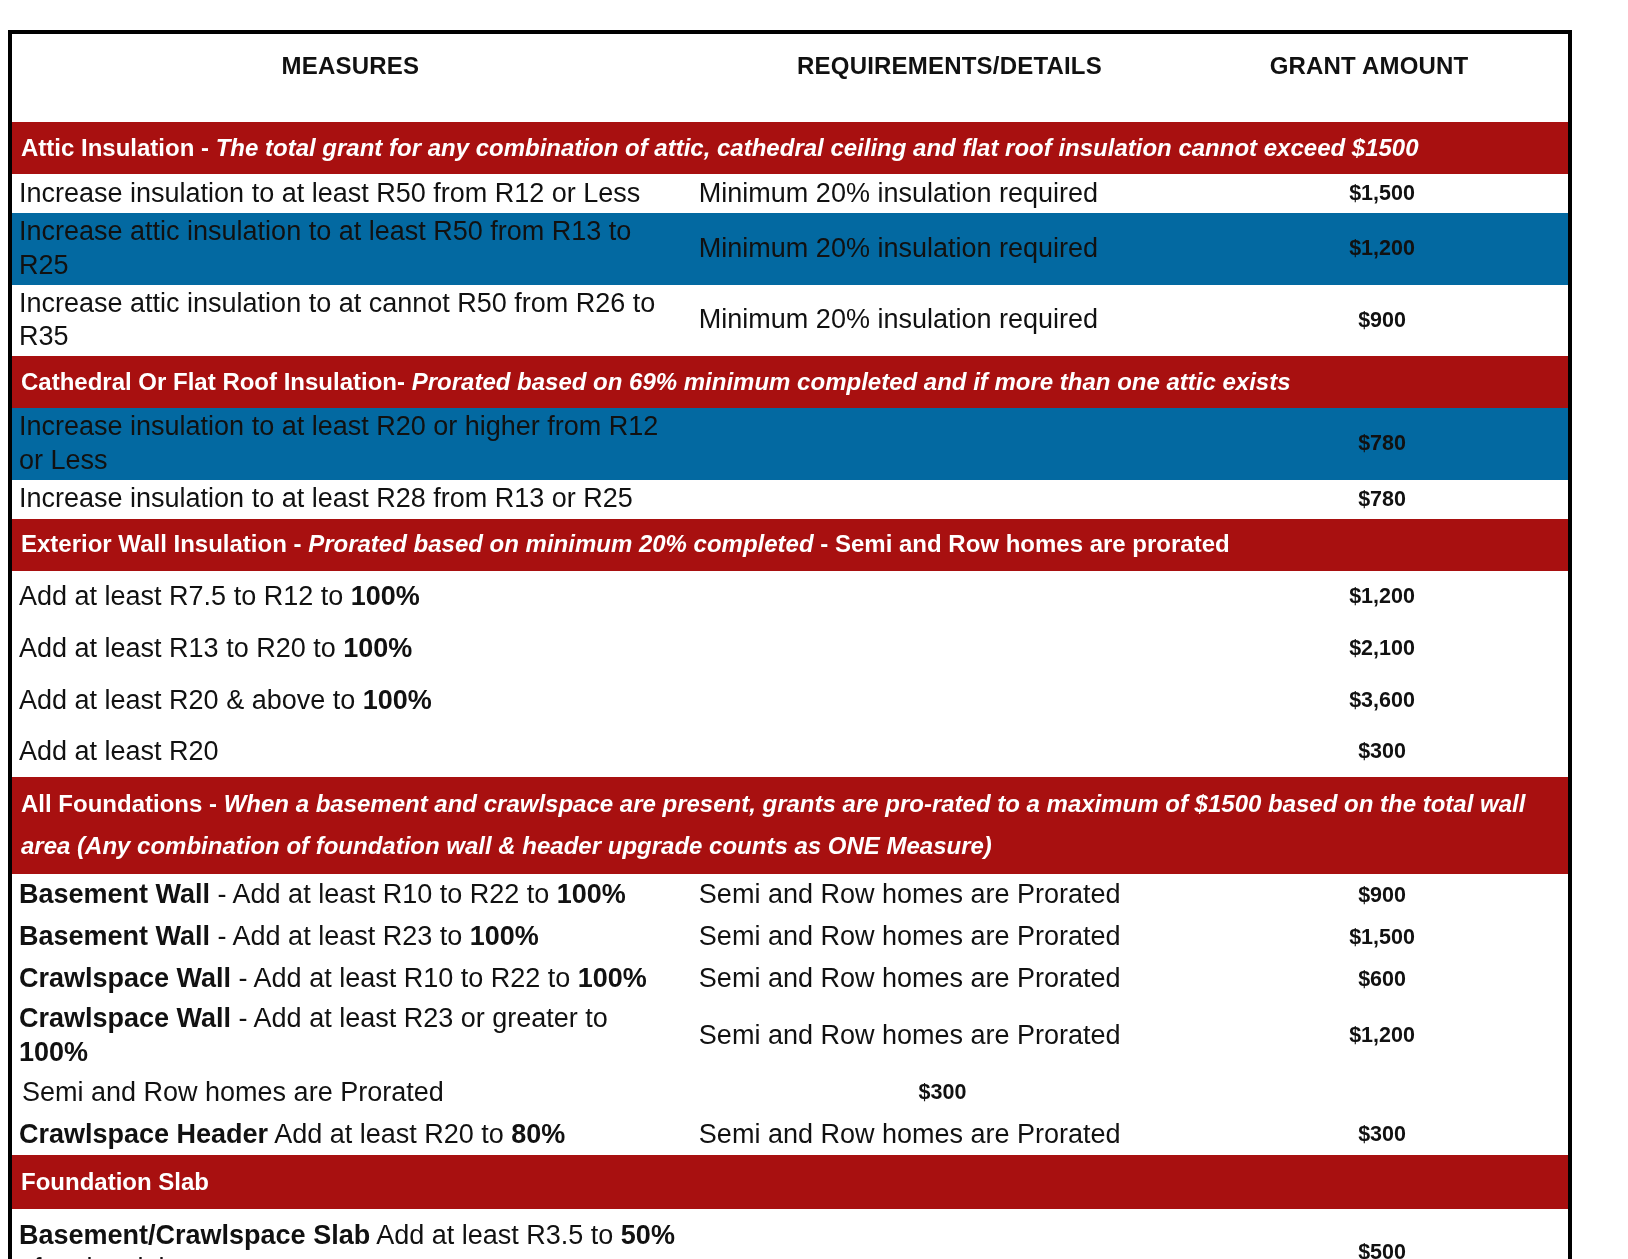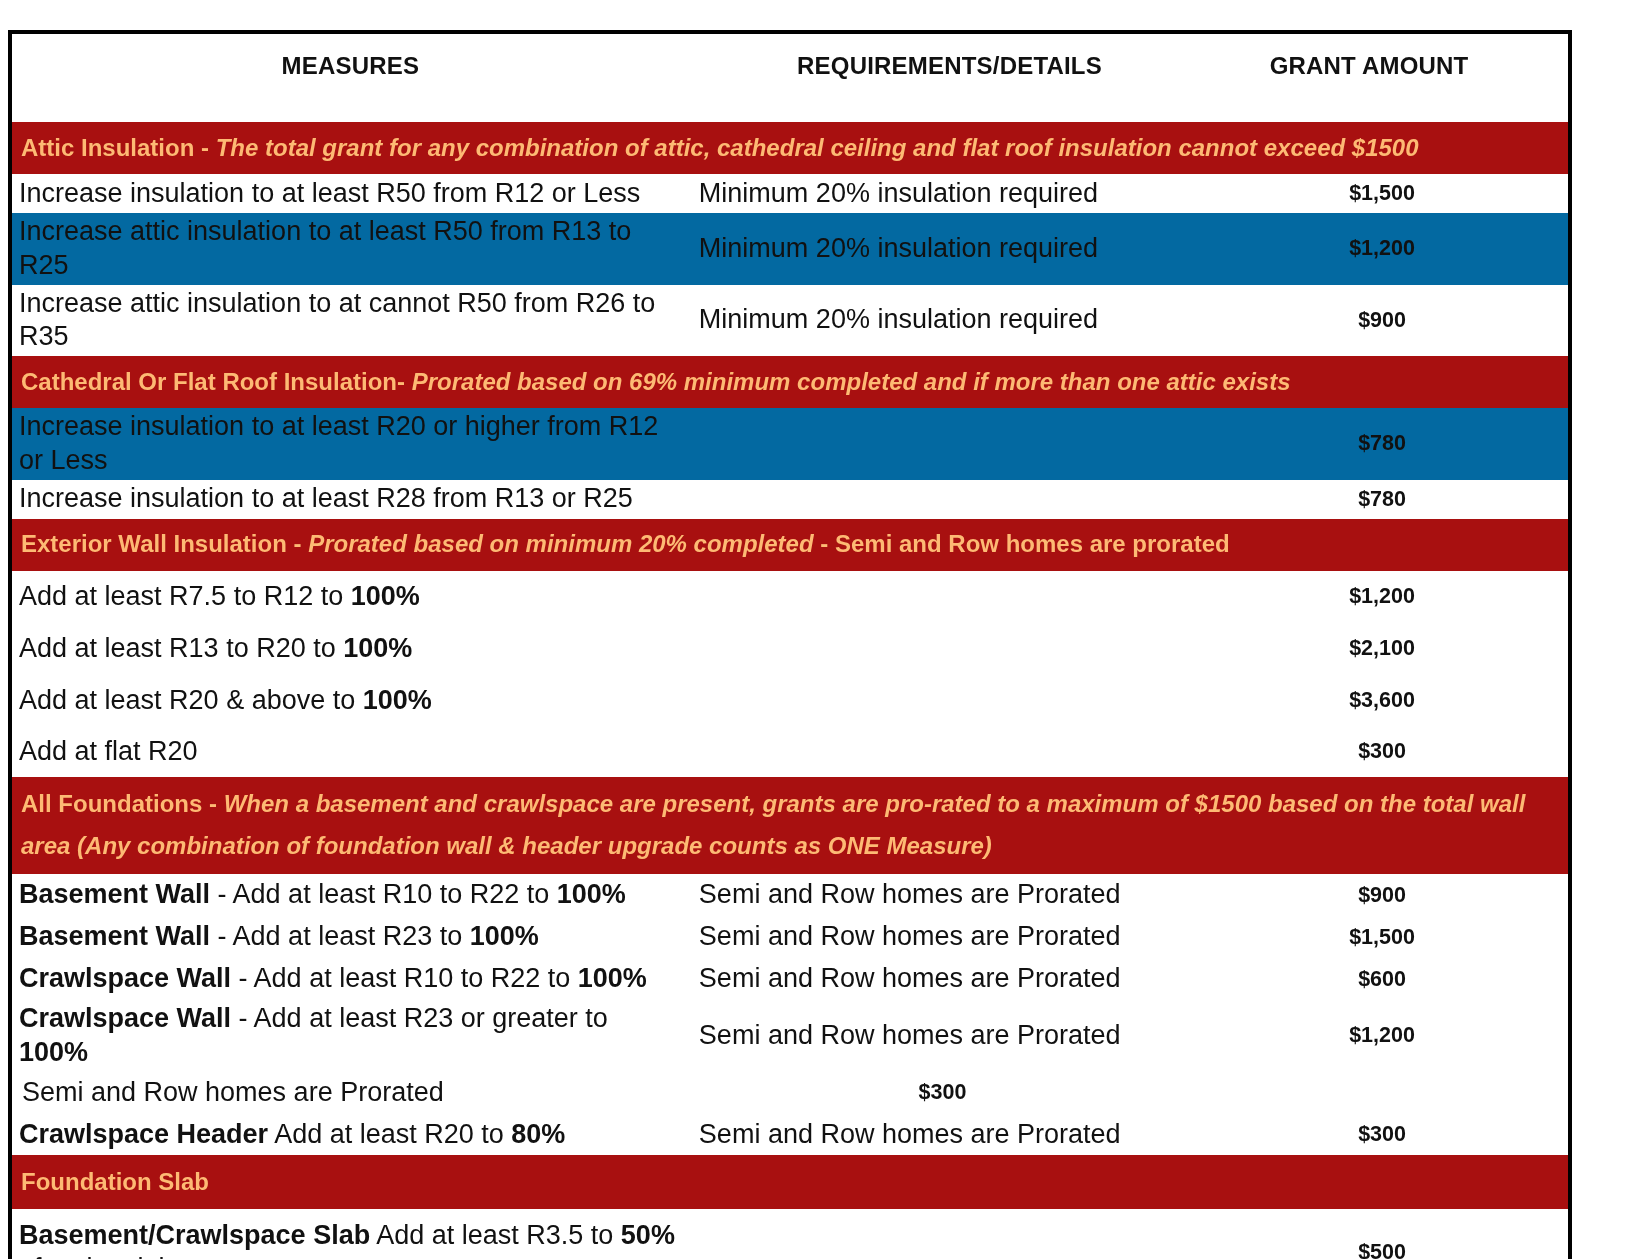--- a/index.html
+++ b/index.html
@@ -36,21 +36,21 @@
   .b { font-weight: bold; }
 
   .header-row { min-height: 88px; align-items: start; padding-top: 18px; }
   .header-row .hcell {
     font-size: 24px; font-weight: bold; text-align: center; letter-spacing: 0.2px;
   }
   .header-row .hcell.amt-h { padding-right: 40px; }
 
   .band {
     background: #A81010;
-    color: #fdba74;
+    color: #ffffff;
     font-weight: bold;
     font-size: 24px;
     min-height: 52px;
     display: flex;
     align-items: center;
     padding: 6px 10px 6px 9px;
     line-height: 1.45;
   }
   .band .i { font-style: italic; }
   .band.two-line { min-height: 96px; line-height: 1.78; align-items: center; }
@@ -120,21 +120,21 @@
       <div class="cell req"></div>
       <div class="cell amt">$2,100</div>
     </div>
     <div class="trow row-l">
       <div class="cell measure"><span>Add at least R20 &amp; above to </span><span class="b">100%</span></div>
       <div class="cell req"></div>
       <div class="cell amt">$3,600</div>
     </div>
 
     <div class="trow row-e">
-      <div class="cell measure"><span>Add at flat R20</span></div>
+      <div class="cell measure"><span>Add at least R20</span></div>
       <div class="cell req"></div>
       <div class="cell amt">$300</div>
     </div>
 
     <div class="band two-line">
       <span><span class="t">All Foundations - </span><span class="i">When a basement and crawlspace are present, grants are pro-rated to a maximum of $1500 based on the total wall area (Any combination of foundation wall &amp; header upgrade counts as ONE Measure)</span></span>
     </div>
     <div class="trow row-m">
       <div class="cell measure"><span class="b">Basement Wall</span><span> - Add at least R10 to R22 to </span><span class="b">100%</span></div>
       <div class="cell req">Semi and Row homes are Prorated</div>

